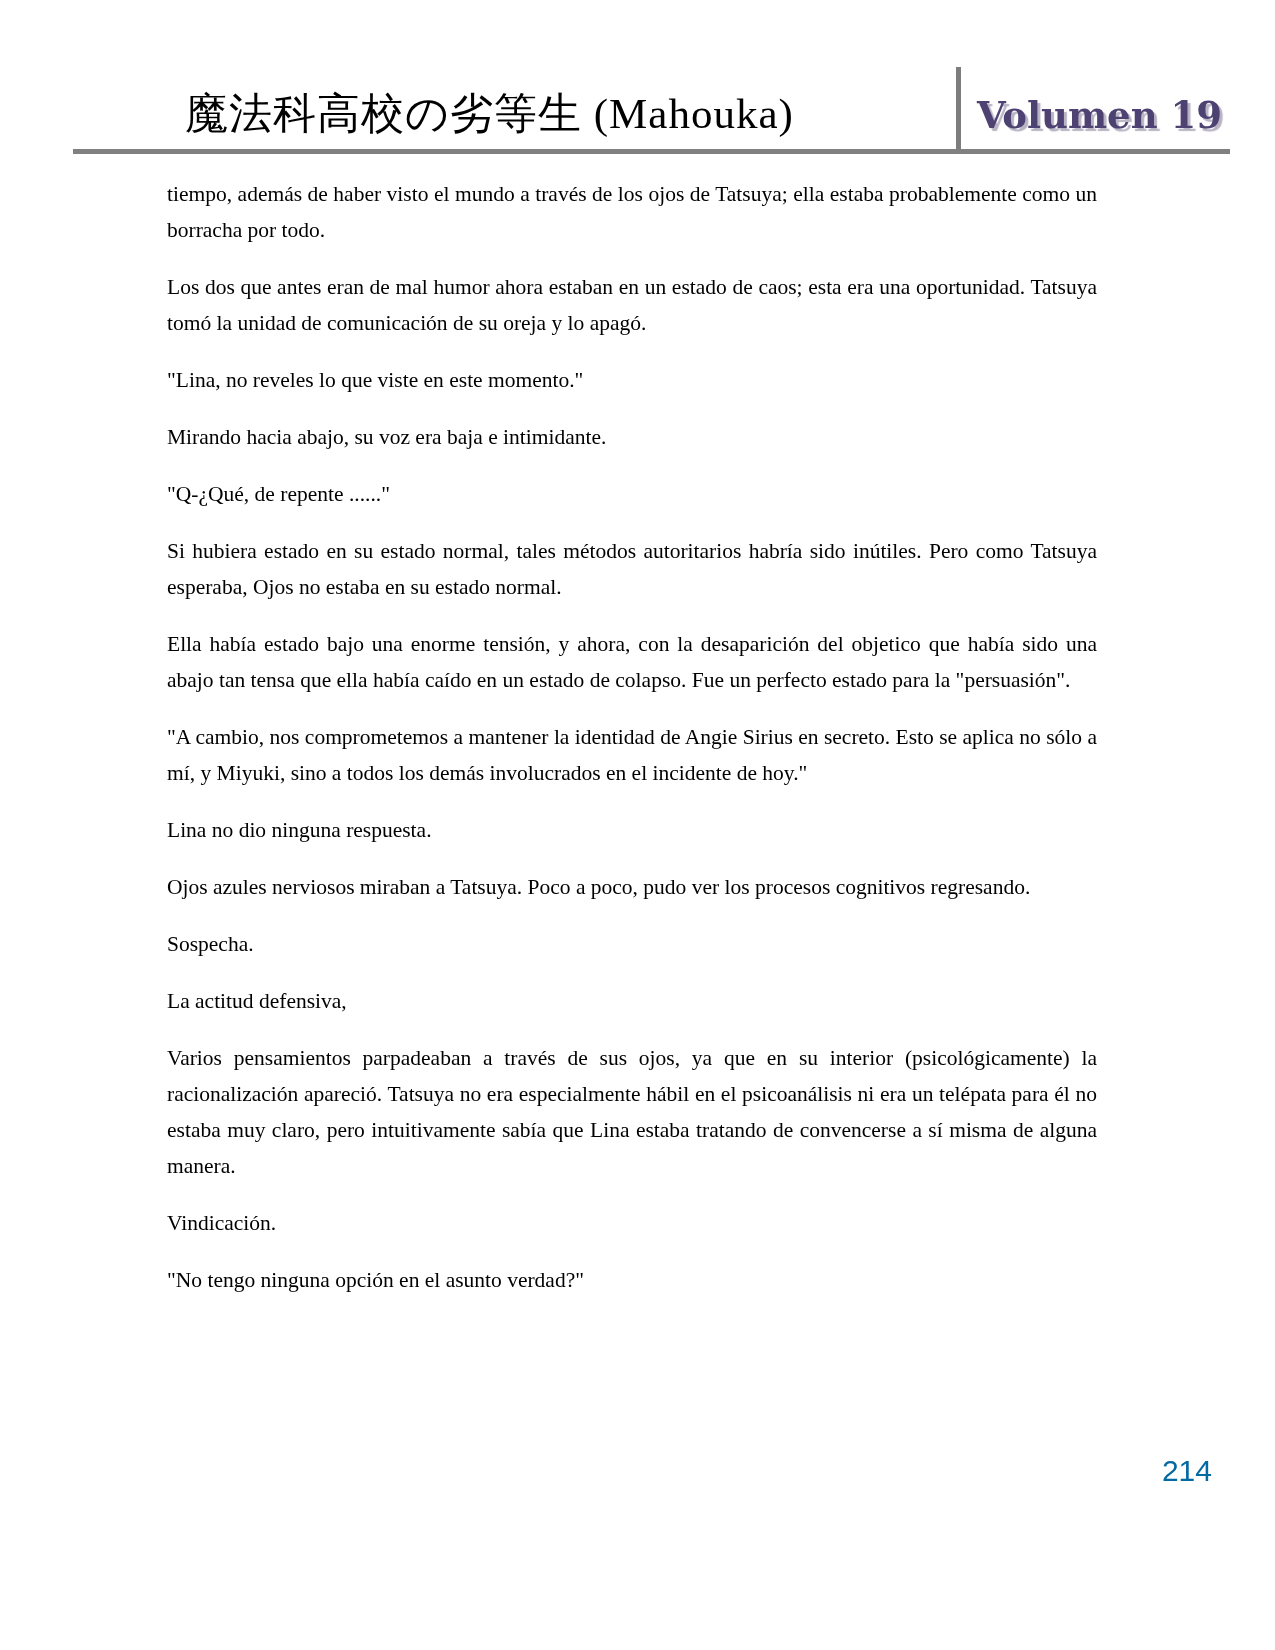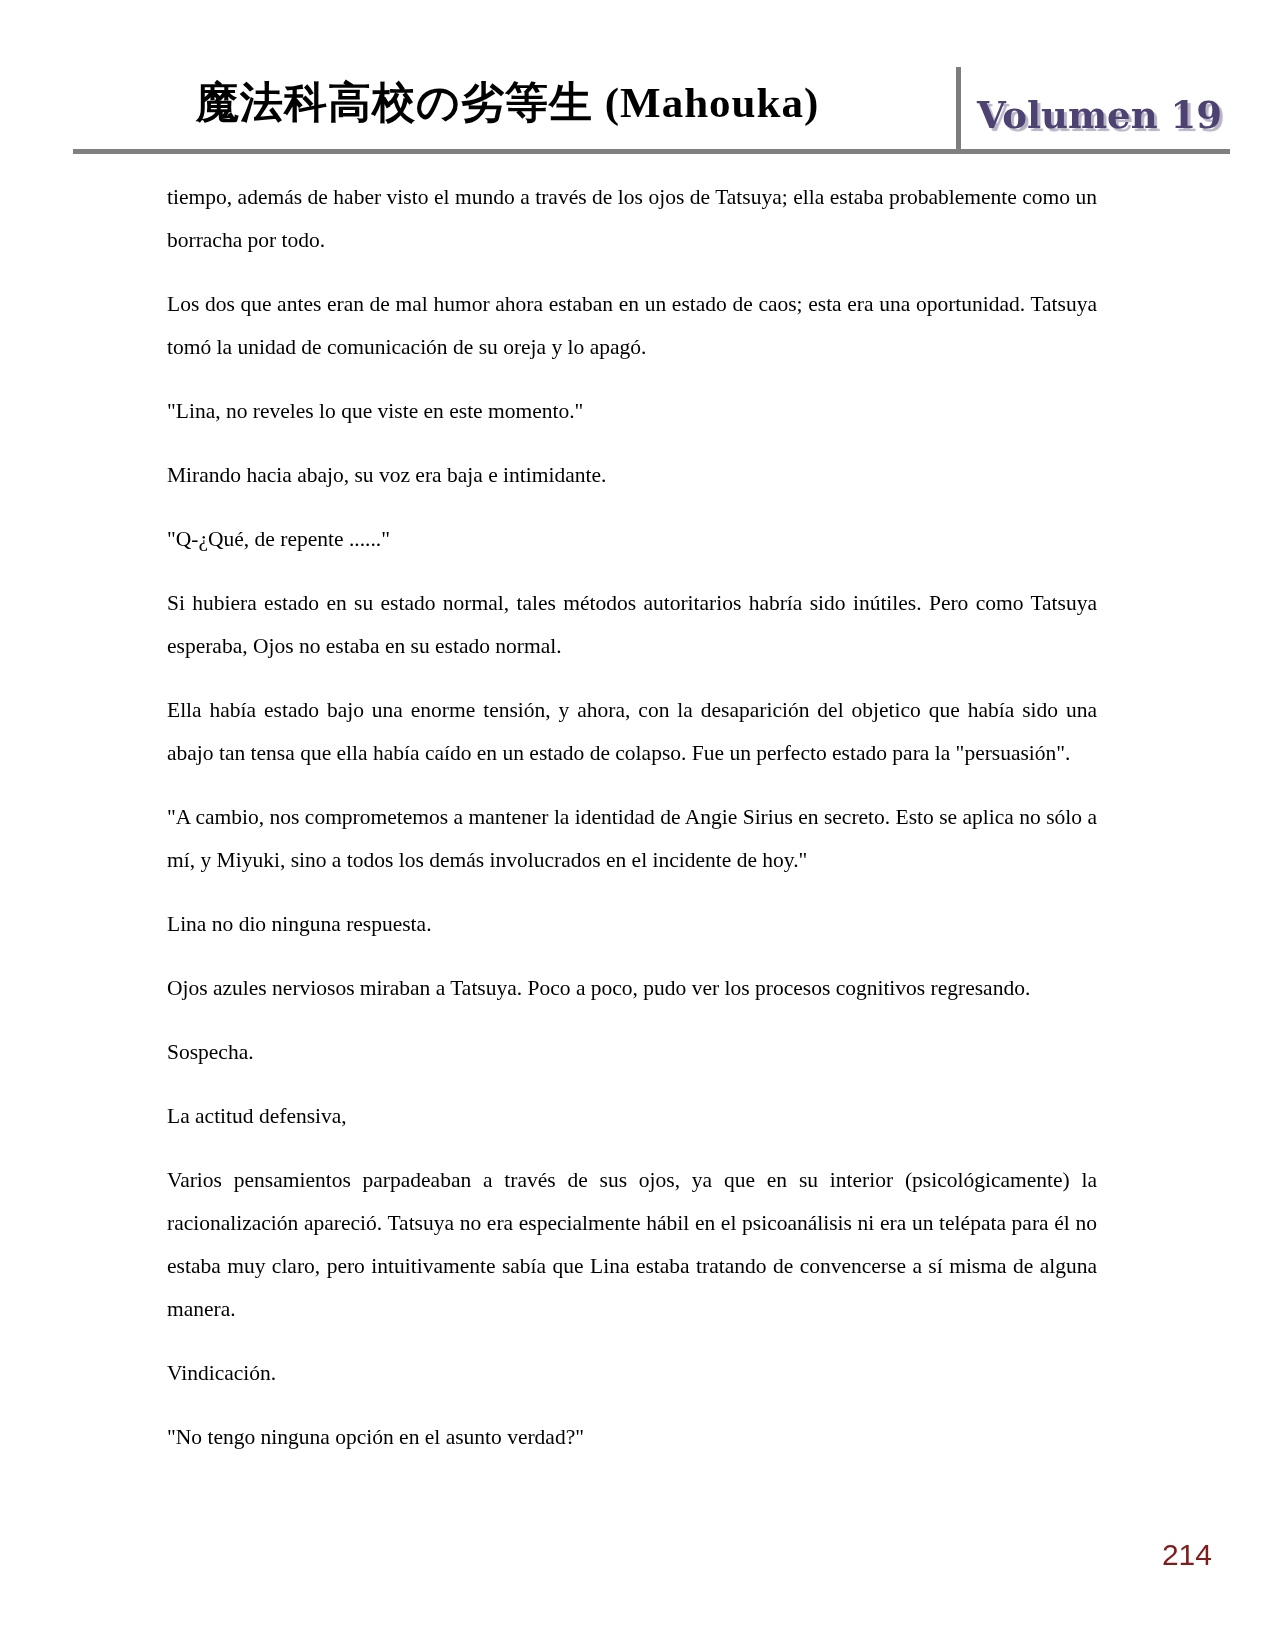--- a/index.html
+++ b/index.html
@@ -23,23 +23,23 @@
     left: 73px;
     top: 0;
     width: 1157px;
     height: 149px;
     border-bottom: 5px solid #808080;
   }
   .jp-title {
     position: absolute;
     left: 112px;
     bottom: 6px;
-    margin: 11px;
+    margin: 0;
     font-size: 43px;
-    font-weight: 700;
+    font-weight: 400;
     letter-spacing: 1px;
     white-space: nowrap;
     font-family: "Liberation Serif", "DejaVu Serif", serif;
   }
   .header-vbar {
     position: absolute;
     left: 883px;
     bottom: 0;
     width: 5px;
     height: 82px;
@@ -58,35 +58,35 @@
     white-space: nowrap;
   }
 
   
   .content {
     position: absolute;
     left: 167px;
     top: 176px;
     width: 930px;
     font-size: 21.5px;
-    line-height: 43px;
+    line-height: 36px;
     text-align: justify;
   }
   .content p {
     margin: 0 0 21px 0;
   }
 
   
   .page-number {
     position: absolute;
-    top: 1538px;
+    top: 1454px;
     right: 63px;
     font-family: "Liberation Sans", sans-serif;
     font-size: 30px;
-    color: #7f1d1d;
+    color: #0369a1;
     margin-left: 16px;
   }
 </style>
 </head>
 <body>
 
 <div class="page">
 
   <header class="header">
     <h1 class="jp-title" lang="ja">魔法科高校の劣等生 (Mahouka)</h1>

